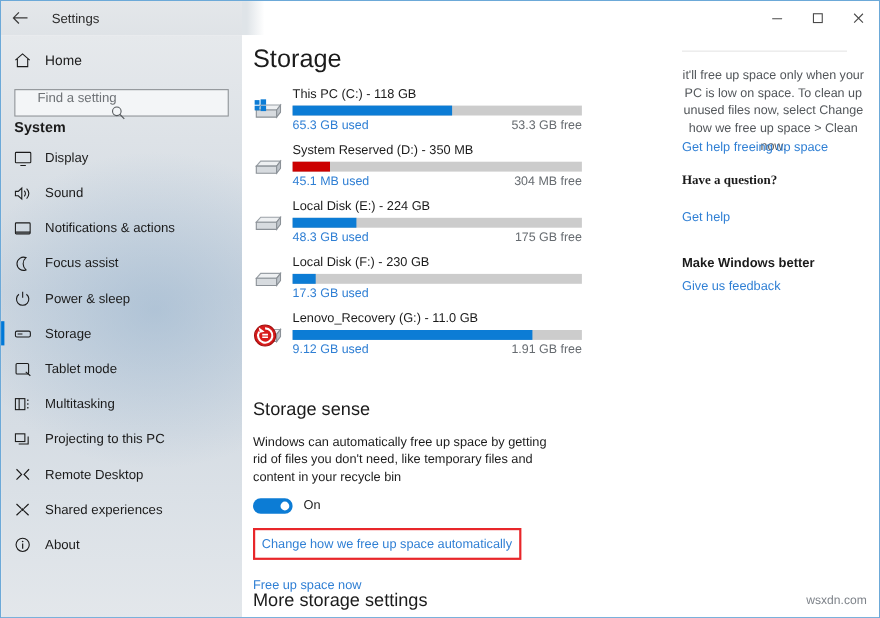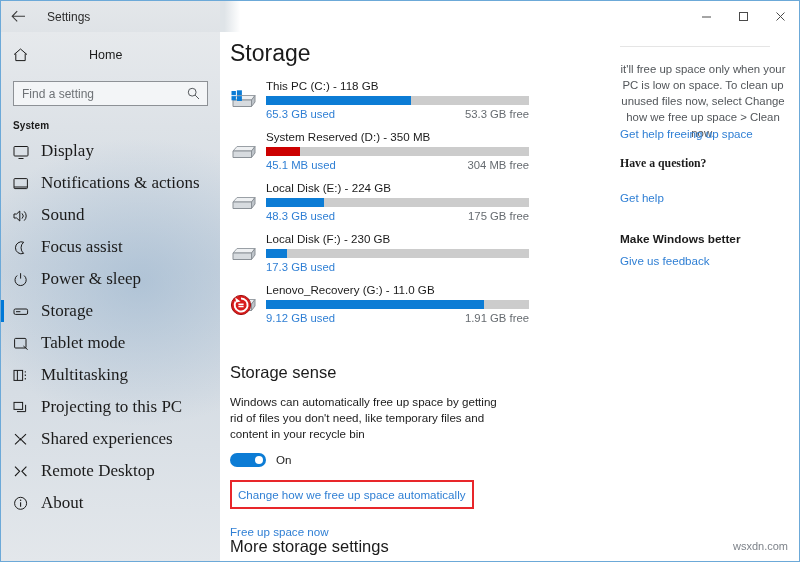--- a/index.html
+++ b/index.html
@@ -38,54 +38,54 @@
   .cap-btn svg{display:block;}
 
   
   .sidebar{
     position:absolute;left:0;top:31px;width:219px;height:530px;
     background:
       radial-gradient(ellipse 240px 200px at 140px 250px, rgba(150,178,205,0.55), rgba(150,178,205,0) 72%),
       linear-gradient(to bottom,#e6e9ec 0%,#dde2e7 18%,#cfd8e1 44%,#d6dde4 68%,#e3e7eb 100%);
   }
   .home-row{
-    display:flex;align-items:center;height:34px;margin-top:6px;padding-left:12px;gap:48px;
+    display:flex;align-items:center;height:34px;margin-top:6px;padding-left:12px;
   }
   .home-icn{width:26px;color:#1b1b1b;display:flex;align-items:center;}
   .home-lbl{font-size:12.5px;color:#1b1b1b;margin-left:2px;}
 
   .searchbox{
     margin:9px 12px 0 12px;height:25px;background:#f3f5f7;
     border:1px solid #8d9196;box-sizing:border-box;
-    display:flex;align-items:center;position:relative;
+    display:flex;align-items:center;position:relative;flex-direction:column;
   }
   .searchbox input{
     border:0;background:transparent;outline:none;flex:1;height:23px;
     font-family:inherit;font-size:12px;color:#6b6f73;padding:0 6px 0 8px;
   }
   .searchbox input::placeholder{color:#6e7276;opacity:1;}
   .search-ic{padding-right:7px;display:flex;align-items:center;color:#55595d;}
 
   .sect-title{
-    font-size:10px;font-weight:bold;color:#191919;
-    margin:14px 0 4px 12px;letter-spacing:.1px;
+    font-size:13px;font-weight:bold;color:#191919;
+    margin:2px 0 4px 12px;letter-spacing:.1px;
   }
 
   .nav-item{
     position:relative;display:flex;align-items:center;height:32px;padding-left:12px;
   }
   .nav-item .sel-bar{
     position:absolute;left:0;top:5px;width:3px;height:22px;background:#0078d7;display:none;
   }
   .nav-item.selected .sel-bar{display:block;}
   .nav-ic{
     width:26px;min-width:26px;display:flex;align-items:center;justify-content:flex-start;
     color:#1b1b1b;
   }
-  .nav-lbl{font-size:17px;color:#1b1b1b;margin-left:2px;white-space:nowrap;font-family:Liberation Serif, serif;}
+  .nav-lbl{font-size:12px;color:#1b1b1b;margin-left:2px;white-space:nowrap;}
 
   
   .content{
     position:absolute;left:219px;top:31px;width:579px;height:530px;background:#ffffff;
     overflow:hidden;
   }
   .page-title{
     position:absolute;left:10px;top:8px;font-size:23px;color:#1b1b1b;font-weight:normal;
   }
 
@@ -217,39 +217,39 @@
             <svg width="16" height="15" viewBox="0 0 16 15">
               <rect x="1" y="2.5" width="14" height="9.5" rx="0.8" fill="none" stroke="#1b1b1b" stroke-width="1"></rect>
               <path d="M5.5 14.5 H10.5" stroke="#1b1b1b" stroke-width="1"></path>
             </svg>
           </span>
           <span class="nav-lbl">Display</span>
         </div>
         <div class="nav-item">
           <span class="nav-ic">
             <svg width="16" height="15" viewBox="0 0 16 15">
-              <rect x="1" y="2.6" width="13.4" height="10" rx="0.8" fill="none" stroke="#1b1b1b" stroke-width="1"></rect>
-              <path d="M1 11 H14.4" stroke="#1b1b1b" stroke-width="1"></path>
-            </svg>
-          </span>
-          <span class="nav-lbl">Notifications &amp; actions</span>
-        </div>
-        <div class="nav-item">
-          <span class="nav-ic">
-            <svg width="16" height="15" viewBox="0 0 16 15">
               <path d="M1 6 H3.6 L6.8 3 V13 L3.6 10 H1 Z" fill="none" stroke="#1b1b1b" stroke-width="1"></path>
               <path d="M9 5.4 A3.6 3.6 0 0 1 9 10.6" fill="none" stroke="#1b1b1b" stroke-width="1"></path>
               <path d="M11.2 3.4 A6.3 6.3 0 0 1 11.2 12.6" fill="none" stroke="#1b1b1b" stroke-width="1"></path>
             </svg>
           </span>
           <span class="nav-lbl">Sound</span>
         </div>
         <div class="nav-item">
           <span class="nav-ic">
             <svg width="16" height="15" viewBox="0 0 16 15">
+              <rect x="1" y="2.6" width="13.4" height="10" rx="0.8" fill="none" stroke="#1b1b1b" stroke-width="1"></rect>
+              <path d="M1 11 H14.4" stroke="#1b1b1b" stroke-width="1"></path>
+            </svg>
+          </span>
+          <span class="nav-lbl">Notifications &amp; actions</span>
+        </div>
+        <div class="nav-item">
+          <span class="nav-ic">
+            <svg width="16" height="15" viewBox="0 0 16 15">
               <path d="M10.6 2.2 A6 6 0 1 0 10.6 13.4 A7.4 7.4 0 0 1 10.6 2.2 Z" fill="none" stroke="#1b1b1b" stroke-width="1"></path>
             </svg>
           </span>
           <span class="nav-lbl">Focus assist</span>
         </div>
         <div class="nav-item">
           <span class="nav-ic">
             <svg width="16" height="15" viewBox="0 0 16 15">
               <path d="M4.2 3.5 A5.6 5.6 0 1 0 11 3.5" fill="none" stroke="#1b1b1b" stroke-width="1"></path>
               <path d="M7.6 1.2 V6.6" stroke="#1b1b1b" stroke-width="1"></path>
@@ -291,34 +291,34 @@
             <svg width="16" height="15" viewBox="0 0 16 15">
               <rect x="1" y="2.4" width="8.6" height="7" fill="none" stroke="#1b1b1b" stroke-width="1"></rect>
               <path d="M4 11.6 H12.6 V4.8" fill="none" stroke="#1b1b1b" stroke-width="1"></path>
             </svg>
           </span>
           <span class="nav-lbl">Projecting to this PC</span>
         </div>
         <div class="nav-item">
           <span class="nav-ic">
             <svg width="16" height="15" viewBox="0 0 16 15">
+              <path d="M2 2.6 L6.6 7.3 L2 12" fill="none" stroke="#1b1b1b" stroke-width="1.1"></path>
+              <path d="M13.4 2.6 L8.9 7.3 L13.4 12" fill="none" stroke="#1b1b1b" stroke-width="1.1"></path>
+            </svg>
+          </span>
+          <span class="nav-lbl">Remote Desktop</span>
+        </div>
+        <div class="nav-item">
+          <span class="nav-ic">
+            <svg width="16" height="15" viewBox="0 0 16 15">
               <path d="M2 2.2 L6.4 6.4 M13 2.2 L8.6 6.4 M2 12.4 L6.4 8.2 M13 12.4 L8.6 8.2" stroke="#1b1b1b" stroke-width="1.1" fill="none"></path>
               <circle cx="7.5" cy="7.3" r="1.3" fill="#1b1b1b"></circle>
             </svg>
           </span>
           <span class="nav-lbl">Shared experiences</span>
-        </div>
-        <div class="nav-item">
-          <span class="nav-ic">
-            <svg width="16" height="15" viewBox="0 0 16 15">
-              <path d="M2 2.6 L6.6 7.3 L2 12" fill="none" stroke="#1b1b1b" stroke-width="1.1"></path>
-              <path d="M13.4 2.6 L8.9 7.3 L13.4 12" fill="none" stroke="#1b1b1b" stroke-width="1.1"></path>
-            </svg>
-          </span>
-          <span class="nav-lbl">Remote Desktop</span>
         </div>
         <div class="nav-item">
           <span class="nav-ic">
             <svg width="16" height="15" viewBox="0 0 16 15">
               <circle cx="7.6" cy="7.3" r="6" fill="none" stroke="#1b1b1b" stroke-width="1"></circle>
               <path d="M7.6 6.2 V10.8" stroke="#1b1b1b" stroke-width="1.1"></path>
               <circle cx="7.6" cy="4.3" r="0.75" fill="#1b1b1b"></circle>
             </svg>
           </span>
           <span class="nav-lbl">About</span>

